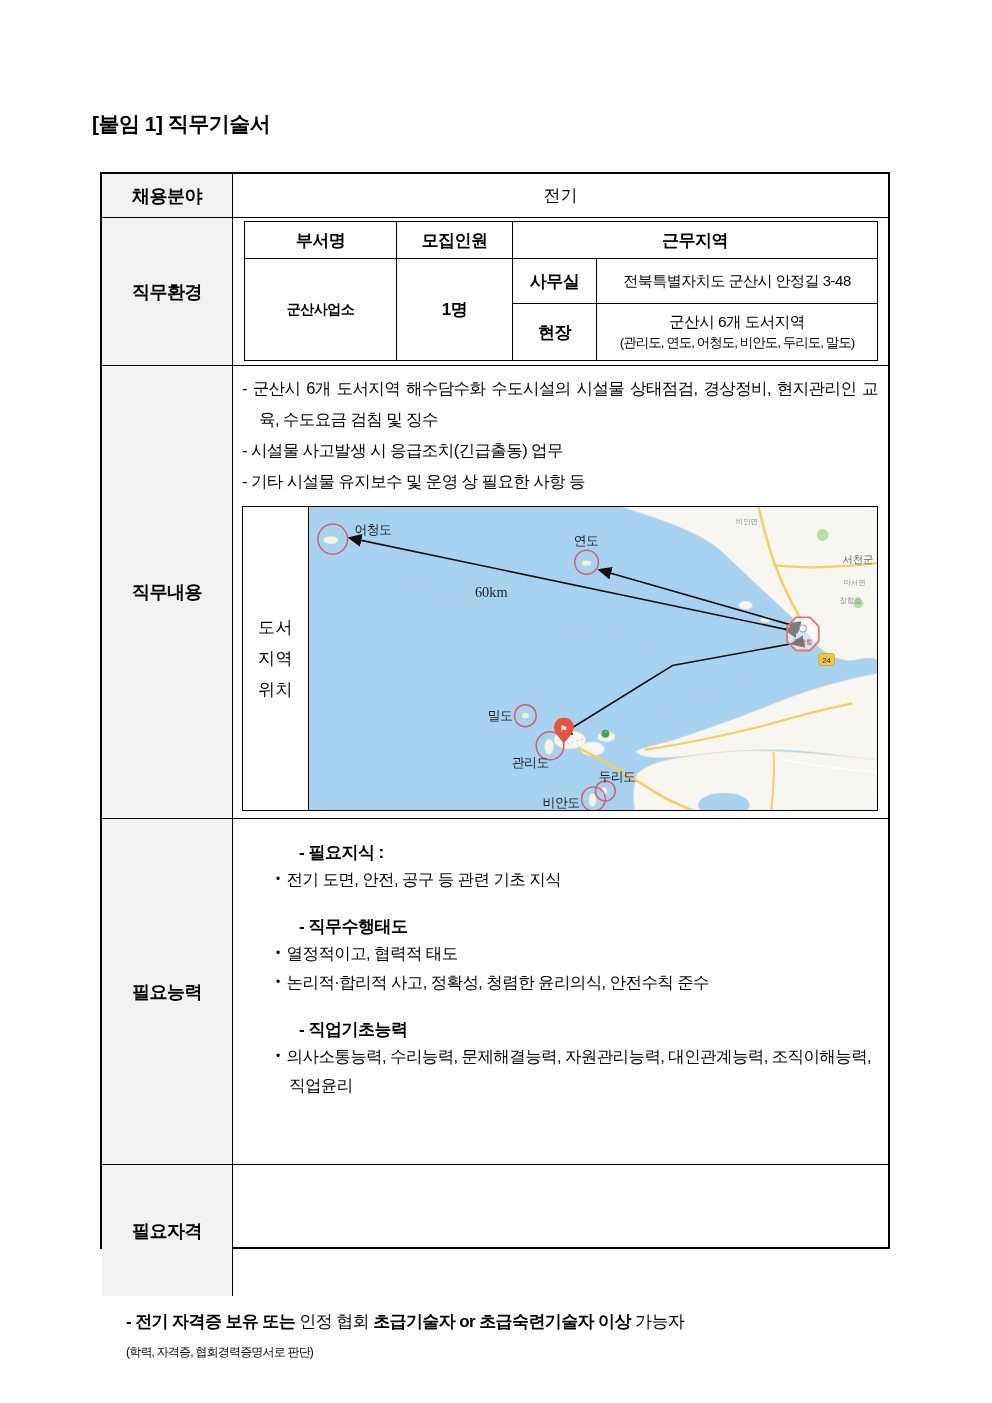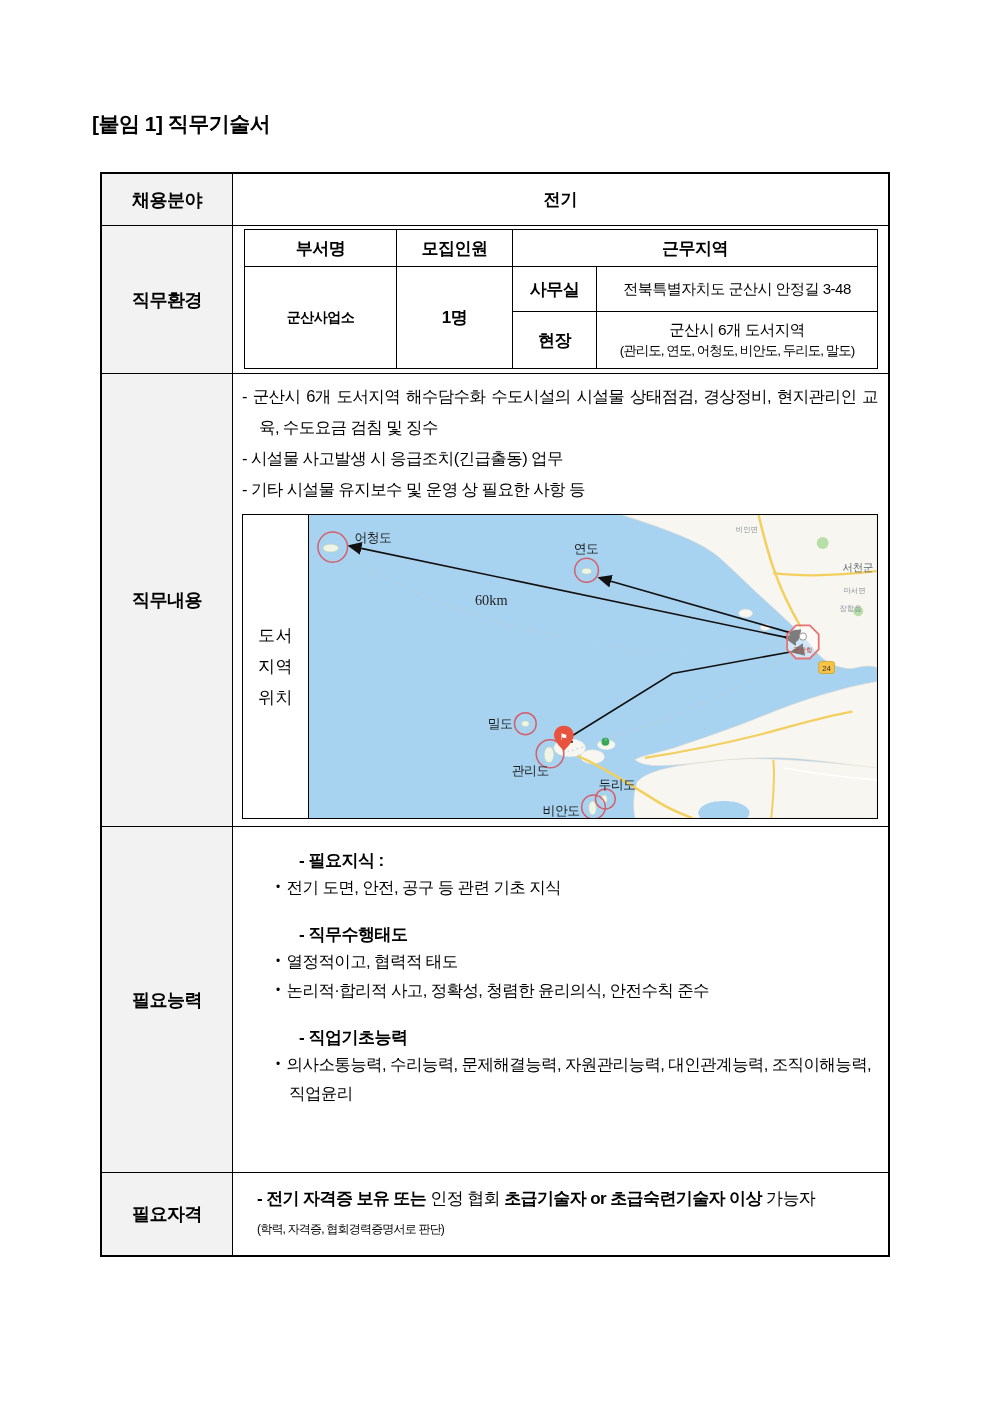--- a/index.html
+++ b/index.html
@@ -20,23 +20,23 @@
   .trow:last-child { border-bottom:none; }
   .label-cell {
     width:131px; flex:0 0 131px; background:#f2f2f2;
     border-right:1.5px solid #000;
     display:flex; align-items:center; justify-content:center;
     font-weight:700; font-size:18px; letter-spacing:-0.5px;
   }
   .value-cell { flex:1 1 auto; min-width:0; }
 
   
-  .r1 { height:52px; }
+  .r1 { height:44px; }
   .r1 .value-cell { display:flex; align-items:center; justify-content:center;
-    font-weight:700; font-size:17px; }
+    font-weight:400; font-size:17px; }
 
   
   .r2 { height:148px; }
   .env-table { border-collapse:collapse; table-layout:fixed;
     margin:3px 10px 0 11px; width:calc(100% - 21px); }
   .env-table td { border:1.5px solid #000; text-align:center; vertical-align:middle;
     letter-spacing:-0.5px; }
   .env-h { height:37px; font-weight:700; font-size:17px; }
   .env-dept { font-weight:700; font-size:14px; }
   .env-count { font-weight:700; font-size:17px; }
@@ -68,21 +68,21 @@
   .r4 .value-cell { padding:20px 14px 0 26px; }
   .grp { margin-bottom:18px; }
   .grp-title { font-weight:700; font-size:17px; line-height:27px; letter-spacing:-0.5px;margin-left:40px; }
   .grp-item {
     font-size:16.5px; line-height:27px; letter-spacing:-0.6px;
     padding-left:30px; text-indent:-13px;
   }
   .grp-item::before { content:"\2022"; font-size:12px; margin-right:7px; position:relative; top:-2px; }
 
   
-  .r5 { height:82px; }
+  .r5 { height:82px;flex-direction:column; }
   .r5 .value-cell { padding:13px 12px 0 24px; }
   .qual-l1 { font-size:17px; letter-spacing:-0.6px; line-height:26px; }
   .qual-l1 .b { font-weight:700; }
   .qual-l2 { margin-top:9px; font-size:12px; letter-spacing:-0.8px; }
 
   .map-island-label { font-size:13px; font-weight:500; fill:#1a1a1a; letter-spacing:-0.5px; }
   .map-tiny { font-size:7.5px; fill:#8d949a; }
 </style>
 </head>
 <body>

